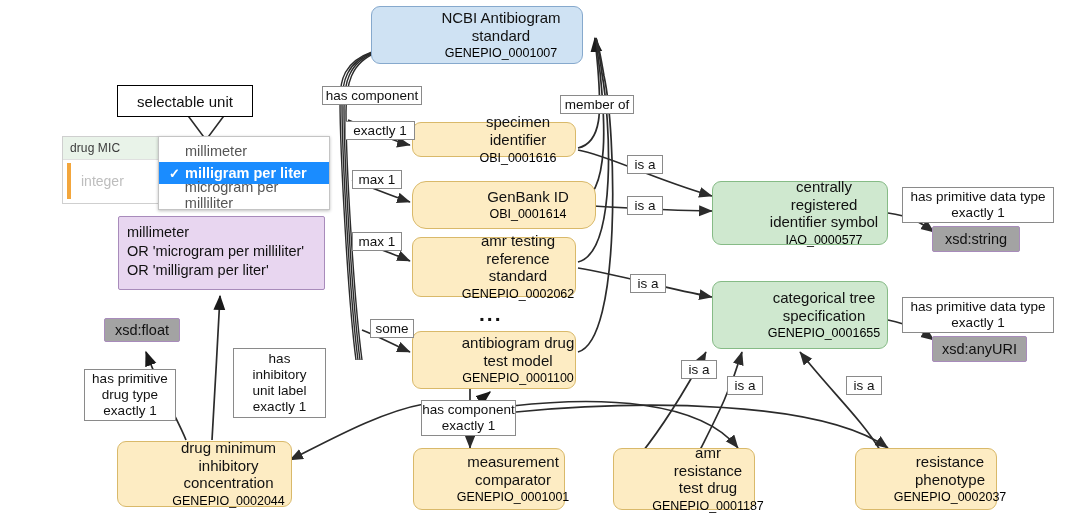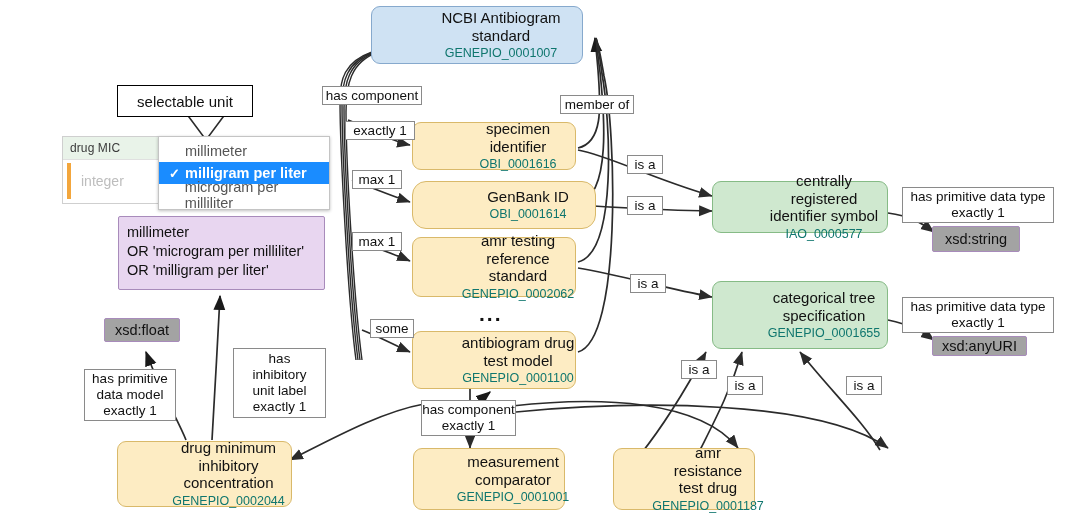--- a/index.html
+++ b/index.html
@@ -16,21 +16,21 @@
   .node{
     position:absolute;
     box-sizing:border-box;
     border-radius:9px;
     display:flex;flex-direction:column;align-items:center;justify-content:center;
     text-align:center;
     line-height:1.18;
     padding-left:48px;
   }
   .node .lbl{font-size:15px;color:#111;}
-  .node .id{font-size:12.5px;color:#0f766e;margin-top:2px;}
+  .node .id{font-size:12.5px;color:#000000;margin-top:2px;}
 
   .n-yellow{background:#fdecc3;border:1.4px solid #d9b96a;}
   .n-blue{background:#cfe2f3;border:1.4px solid #86a9cd;}
   .n-green{background:#cfe8cf;border:1.4px solid #86bb86;}
 
   .chip{
     position:absolute;box-sizing:border-box;
     background:#a3a3a3;border:1.4px solid #a88bbb;
     border-radius:2px;
     display:flex;align-items:center;justify-content:center;
@@ -152,21 +152,21 @@
 
       <path d="M186,113 L206,140 L226,113" stroke-width="1.6" fill="#ffffff"></path>
     </g>
   </svg>
 
   <div class="node n-blue" style="left:371px;top:6px;width:212px;height:58px;">
     <div class="lbl">NCBI Antibiogram standard</div>
     <div class="id">GENEPIO_0001007</div>
   </div>
 
-  <div class="node n-yellow" style="left:412px;top:122px;width:164px;height:48px;text-align:center;">
+  <div class="node n-yellow" style="left:412px;top:122px;width:164px;height:35px;text-align:center;">
     <div class="lbl">specimen identifier</div>
     <div class="id">OBI_0001616</div>
   </div>
 
   <div class="node n-yellow" style="left:412px;top:181px;width:184px;height:48px;border-radius:14px;">
     <div class="lbl">GenBank ID</div>
     <div class="id">OBI_0001614</div>
   </div>
 
   <div class="node n-yellow" style="left:412px;top:237px;width:164px;height:60px;">
@@ -174,21 +174,21 @@
     <div class="id">GENEPIO_0002062</div>
   </div>
 
   <div class="dots" style="left:479px;top:302px;">...</div>
 
   <div class="node n-yellow" style="left:412px;top:331px;width:164px;height:58px;">
     <div class="lbl">antibiogram drug test model</div>
     <div class="id">GENEPIO_0001100</div>
   </div>
 
-  <div class="node n-green" style="left:712px;top:181px;width:176px;height:52px;">
+  <div class="node n-green" style="left:712px;top:181px;width:176px;height:64px;">
     <div class="lbl">centrally registered identifier symbol</div>
     <div class="id">IAO_0000577</div>
   </div>
 
   <div class="node n-green" style="left:712px;top:281px;width:176px;height:68px;">
     <div class="lbl">categorical tree specification</div>
     <div class="id">GENEPIO_0001655</div>
   </div>
 
   <div class="node n-yellow" style="left:117px;top:441px;width:175px;height:66px;">
@@ -199,24 +199,28 @@
   <div class="node n-yellow" style="left:413px;top:448px;width:152px;height:62px;">
     <div class="lbl">measurement comparator</div>
     <div class="id">GENEPIO_0001001</div>
   </div>
 
   <div class="node n-yellow" style="left:613px;top:448px;width:142px;height:62px;">
     <div class="lbl">amr resistance test drug</div>
     <div class="id">GENEPIO_0001187</div>
   </div>
 
+  <div class="node n-yellow" style="left:855px;top:448px;width:142px;height:62px;">
+    <div class="lbl">resistance phenotype</div>
+    <div class="id">GENEPIO_0002037</div>
+  </div>
 
   <div class="chip" style="left:932px;top:226px;width:88px;height:26px;">xsd:string</div>
 
-  <div class="chip" style="left:932px;top:336px;width:95px;height:20px;">xsd:anyURI</div>
+  <div class="chip" style="left:932px;top:336px;width:95px;height:26px;">xsd:anyURI</div>
 
   <div class="chip" style="left:104px;top:318px;width:76px;height:24px;">xsd:float</div>
 
   <div class="chip big" style="left:118px;top:216px;width:207px;height:74px;flex-direction:column;">
     <div>millimeter</div>
     <div>OR 'microgram per milliliter'</div>
     <div>OR 'milligram per liter'</div>
   </div>
 
   <div class="elabel" style="left:322px;top:86px;width:100px;height:19px;">has component</div>
@@ -248,21 +252,21 @@
     <div>exactly 1</div>
   </div>
 
   <div class="elabel" style="left:902px;top:297px;width:152px;height:36px;">
     <div>has primitive data type</div>
     <div>exactly 1</div>
   </div>
 
   <div class="elabel" style="left:84px;top:369px;width:92px;height:52px;">
     <div>has primitive</div>
-    <div>data model</div>
+    <div>drug type</div>
     <div>exactly 1</div>
   </div>
 
   <div class="elabel" style="left:233px;top:348px;width:93px;height:70px;">
     <div>has</div>
     <div>inhibitory</div>
     <div>unit label</div>
     <div>exactly 1</div>
   </div>
 

